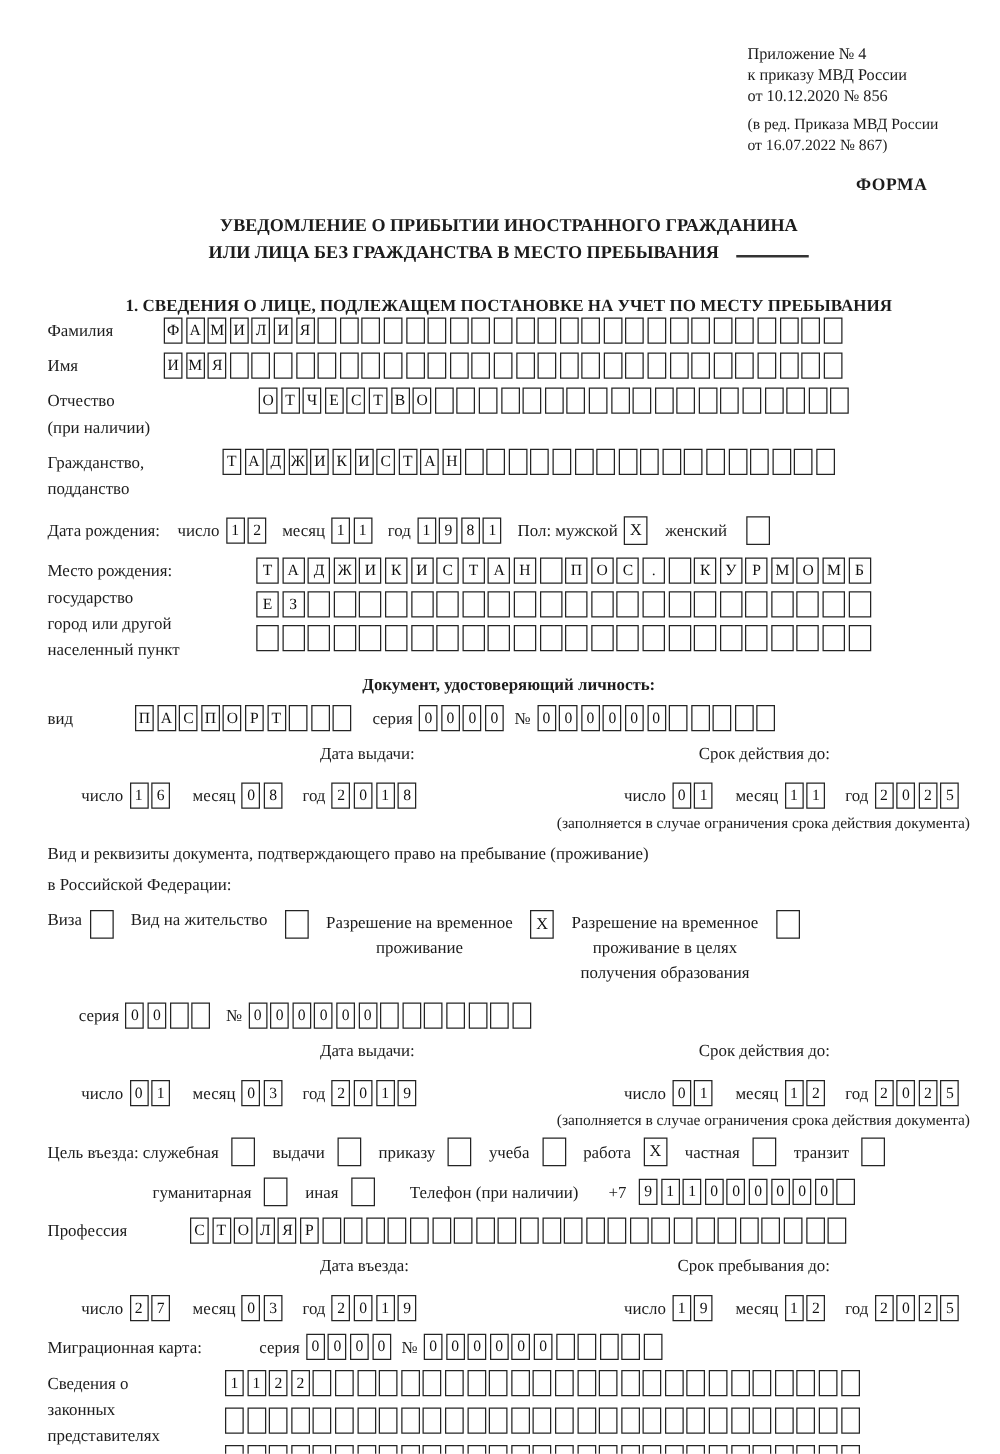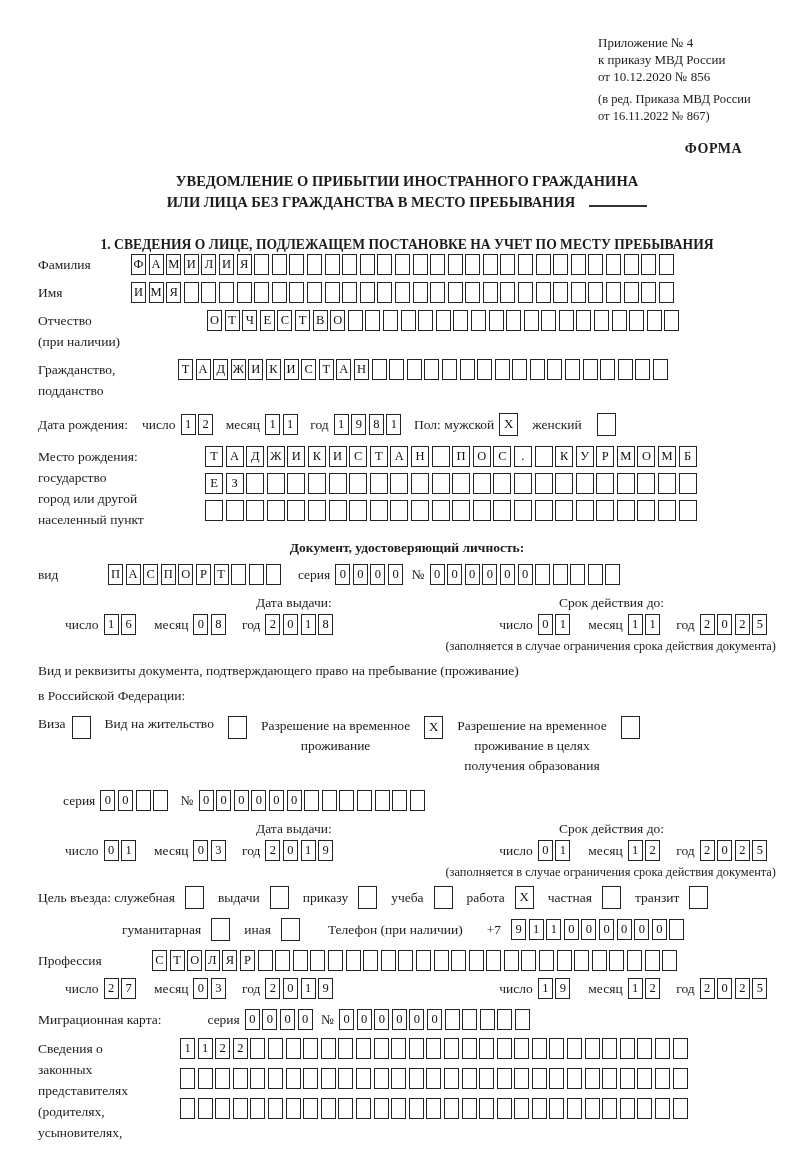--- a/index.html
+++ b/index.html
@@ -39,21 +39,21 @@
   .box-col > div { margin-bottom:6px; }
   .lbl { vertical-align:middle; }
   .ml6 { margin-left:6px; } .ml10 { margin-left:10px; } .ml12 { margin-left:12px; }
   .ml14 { margin-left:14px; } .mr5 { margin-right:5px; }
 
   .doc-head { text-align:center; font-weight:bold; margin:10px 0 8px 0; }
 
   .two-head { display:flex; margin-top:10px; }
   .two-head .h1 { margin-left:218px; }
   .two-head .h2 { margin-left:auto; margin-right:112px; }
-  .date-row { display:flex; align-items:center; margin-top:3px; }
+  .date-row { display:flex; align-items:center; margin-top:15px; }
   .dgroup { white-space:nowrap; }
   .dg1 { margin-left:27px; }
   .dg2 { margin-left:auto; margin-right:6px; }
   .cap-right { text-align:right; font-size:12.4px; margin-top:4px; margin-bottom:6px; }
 
   .plain { line-height:21px; }
   .visa-row { display:flex; align-items:flex-start; margin-top:10px; margin-bottom:14px; }
   .stack { text-align:center; line-height:20px; }
   .vgap { margin-left:14px; }
 
@@ -66,21 +66,21 @@
 <body>
 
 <div class="page">
 
   <div class="hdr-note">
     <div>Приложение № 4</div>
     <div>к приказу МВД России</div>
     <div>от 10.12.2020 № 856</div>
     <div class="rev">
       <div>(в ред. Приказа МВД России</div>
-      <div>от 16.11.2022 № 867)</div>
+      <div>от 16.07.2022 № 867)</div>
     </div>
   </div>
 
   <div class="form-label">ФОРМА</div>
 
   <div class="title">
     <div>УВЕДОМЛЕНИЕ О ПРИБЫТИИ ИНОСТРАННОГО ГРАЖДАНИНА</div>
     <div><span>ИЛИ ЛИЦА БЕЗ ГРАЖДАНСТВА В МЕСТО ПРЕБЫВАНИЯ</span><span class="uline"></span></div>
   </div>
 
@@ -239,20 +239,24 @@
     <span class="ml14">Телефон (при наличии)</span>
     <span class="ml14">+7</span>
     <span class="boxes"><span class="cb">9</span><span class="cb">1</span><span class="cb">1</span><span class="cb">0</span><span class="cb">0</span><span class="cb">0</span><span class="cb">0</span><span class="cb">0</span><span class="cb">0</span><span class="cb">&nbsp;</span></span>
   </div>
 
   <div class="frow">
     <span class="lcol w114">Профессия</span>
     <span class="boxes"><span class="cb">С</span><span class="cb">Т</span><span class="cb">О</span><span class="cb">Л</span><span class="cb">Я</span><span class="cb">Р</span><span class="cb">&nbsp;</span><span class="cb">&nbsp;</span><span class="cb">&nbsp;</span><span class="cb">&nbsp;</span><span class="cb">&nbsp;</span><span class="cb">&nbsp;</span><span class="cb">&nbsp;</span><span class="cb">&nbsp;</span><span class="cb">&nbsp;</span><span class="cb">&nbsp;</span><span class="cb">&nbsp;</span><span class="cb">&nbsp;</span><span class="cb">&nbsp;</span><span class="cb">&nbsp;</span><span class="cb">&nbsp;</span><span class="cb">&nbsp;</span><span class="cb">&nbsp;</span><span class="cb">&nbsp;</span><span class="cb">&nbsp;</span><span class="cb">&nbsp;</span><span class="cb">&nbsp;</span><span class="cb">&nbsp;</span><span class="cb">&nbsp;</span><span class="cb">&nbsp;</span></span>
   </div>
 
+  <div class="two-head">
+    <span class="h1">Дата въезда:</span>
+    <span class="h2">Срок пребывания до:</span>
+  </div>
   <div class="date-row" style="margin-bottom:10px;justify-content:space-between;">
     <span class="dgroup dg1">
       <span class="lbl mr5">число</span><span class="boxes"><span class="cb">2</span><span class="cb">7</span></span>
       <span class="lbl ml12 mr5">месяц</span><span class="boxes"><span class="cb">0</span><span class="cb">3</span></span>
       <span class="lbl ml10 mr5">год</span><span class="boxes"><span class="cb">2</span><span class="cb">0</span><span class="cb">1</span><span class="cb">9</span></span>
     </span>
     <span class="dgroup dg2">
       <span class="lbl mr5">число</span><span class="boxes"><span class="cb">1</span><span class="cb">9</span></span>
       <span class="lbl ml12 mr5">месяц</span><span class="boxes"><span class="cb">1</span><span class="cb">2</span></span>
       <span class="lbl ml10 mr5">год</span><span class="boxes"><span class="cb">2</span><span class="cb">0</span><span class="cb">2</span><span class="cb">5</span></span>

